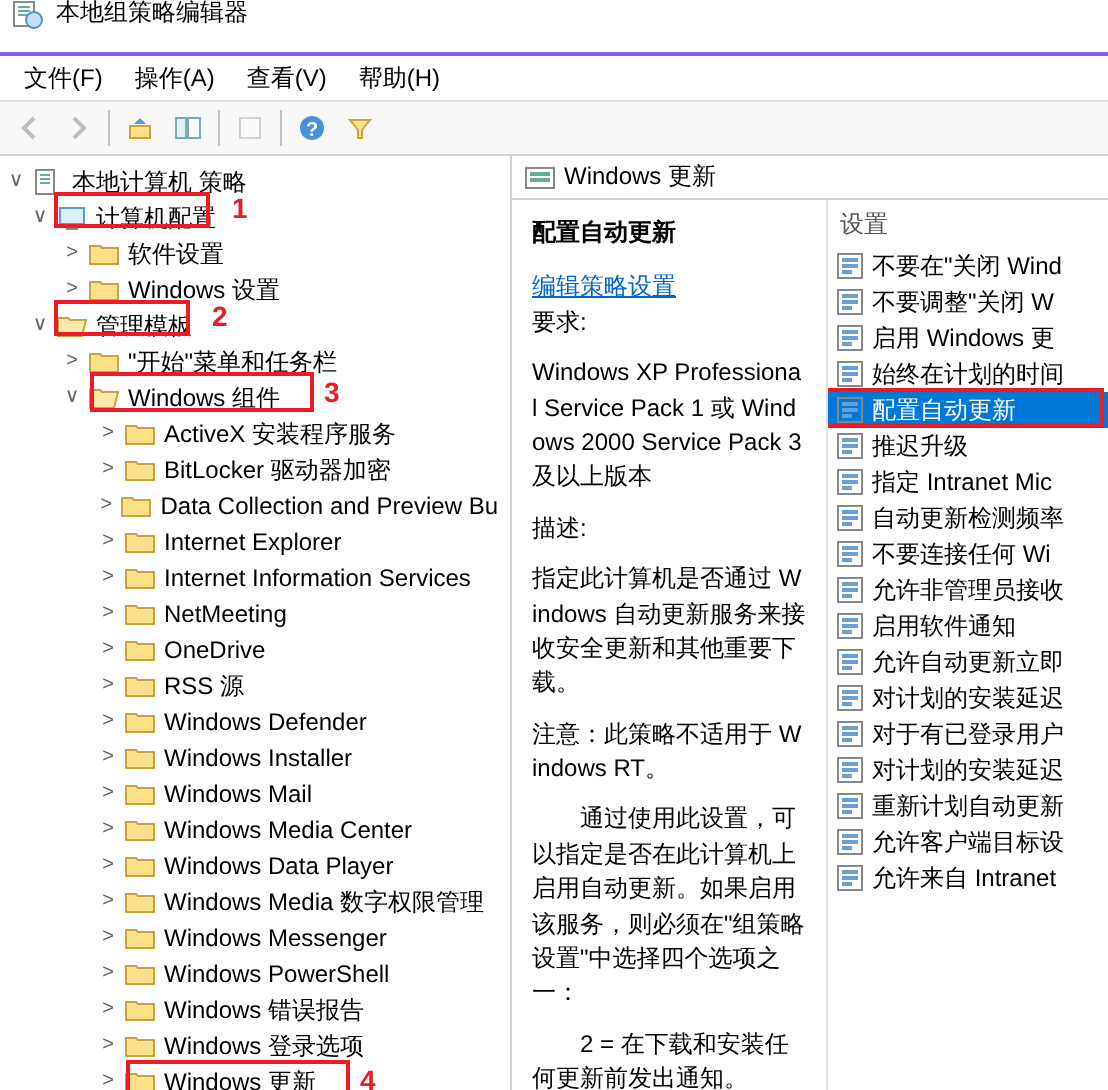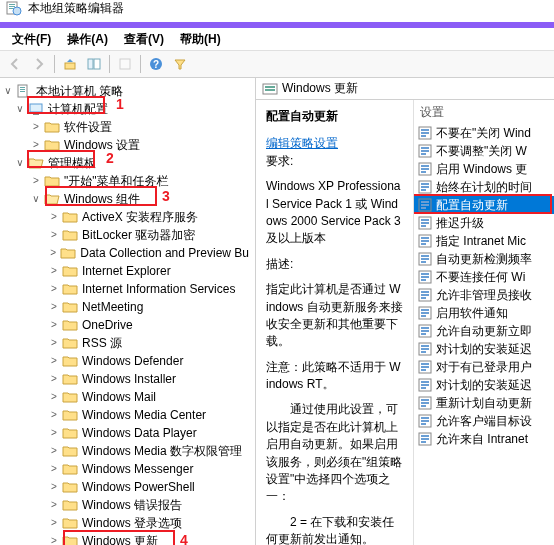--- a/index.html
+++ b/index.html
@@ -1,19 +1,19 @@
 <!DOCTYPE html>
 <html><head>
 <meta charset="utf-8">
 <style>
 * { margin: 0; padding: 0; box-sizing: border-box; font-family: "Microsoft YaHei", "Segoe UI", sans-serif; }
 body { width: 554px; height: 545px; overflow: hidden; background: #fff; font-size: 12px; color: #000; }
-.titlebar { height: 28px; display: flex; align-items: flex-start; padding: 0 6px; border-bottom: 6px solid #8b5cf6; background: #fff; }
+.titlebar { height: 28px; display: flex; align-items: flex-end; padding: 11px 6px; border-bottom: 2px solid #8b5cf6; background: #fff; }
 .titlebar .gp-icon { width: 16px; height: 16px; margin-right: 6px; }
-.menubar { height: 22px; display: flex; align-items: flex-end; padding: 0 4px; background: #fff; font-weight: bold; }
+.menubar { height: 22px; display: flex; align-items: flex-end; padding: 0 4px; background: #fff; }
 .menubar span { padding: 2px 8px; cursor: default; }
 .toolbar { height: 28px; display: flex; align-items: center; padding: 0 4px; border-top: 1px solid #e0e0e0; border-bottom: 1px solid #d0d0d0; background: #f8f8f8; gap: 2px; }
 .toolbar .tbtn { width: 22px; height: 22px; display: flex; align-items: center; justify-content: center; border: 1px solid transparent; }
 .toolbar .tbtn.dis { opacity: 0.35; }
 .toolbar .sep { width: 1px; height: 18px; background: #c0c0c0; margin: 0 2px; }
 .main { display: flex; height: calc(545px - 28px - 22px - 28px); }
 .tree-pane { width: 256px; border-right: 1px solid #d0d0d0; overflow: hidden; padding: 4px 0; }
 .tree { list-style: none; }
 .tree li { white-space: nowrap; }
 .node { display: flex; align-items: center; height: 18px; line-height: 18px; padding-right: 4px; }

